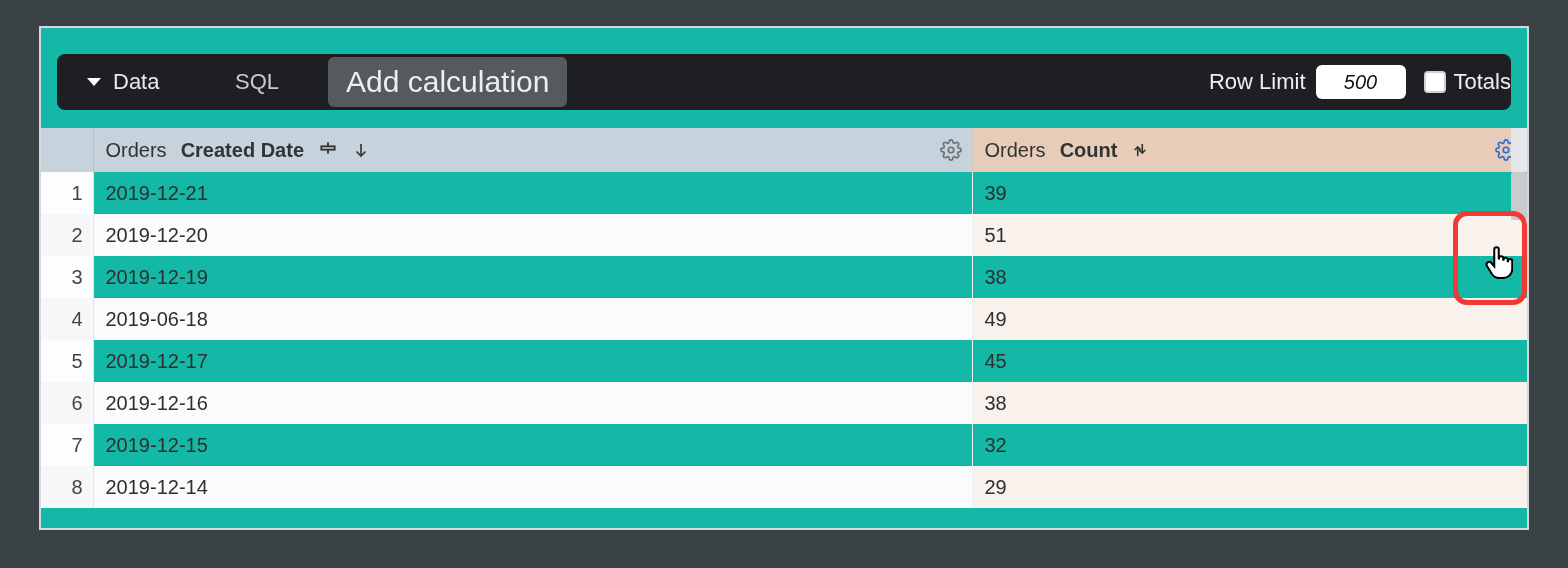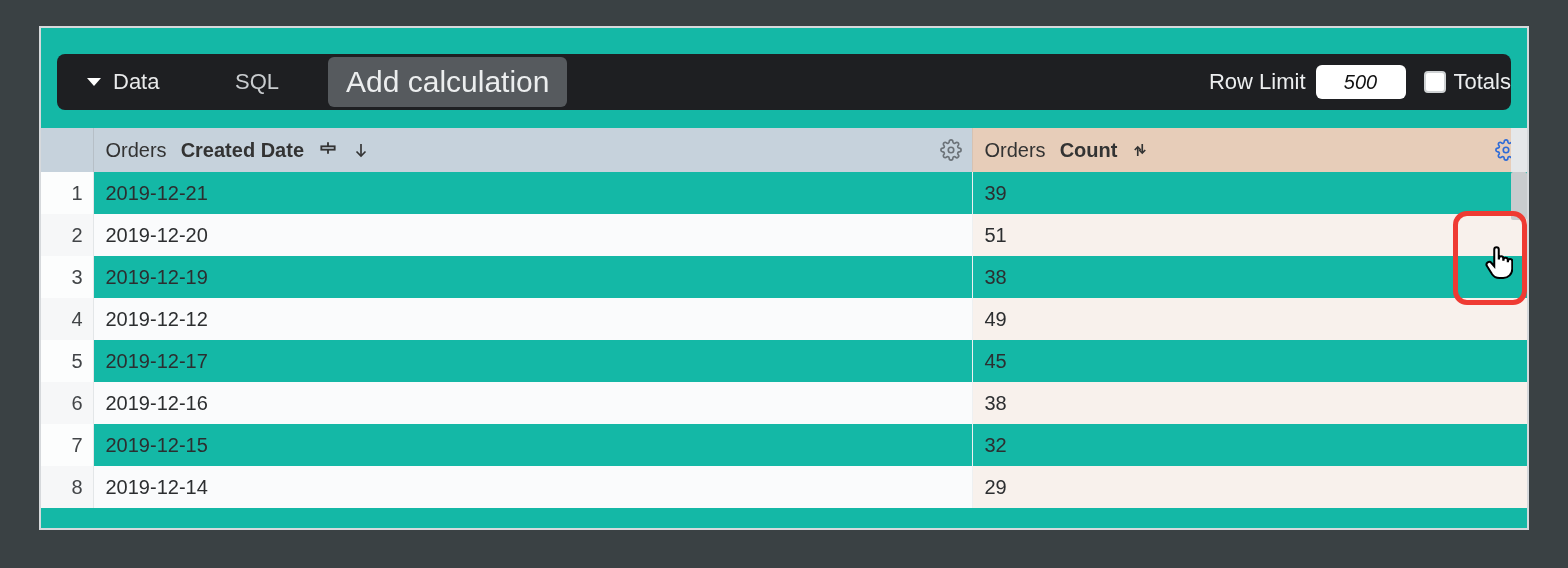--- a/index.html
+++ b/index.html
@@ -145,21 +145,21 @@
               <td class="dim-cell">2019-12-20</td>
               <td class="meas-cell">51</td>
             </tr>
             <tr class="odd">
               <td class="rownum">3</td>
               <td class="dim-cell">2019-12-19</td>
               <td class="meas-cell">38</td>
             </tr>
             <tr class="even">
               <td class="rownum">4</td>
-              <td class="dim-cell">2019-12-12</td>
+              <td class="dim-cell">2019-06-18</td>
               <td class="meas-cell">49</td>
             </tr>
             <tr class="odd">
               <td class="rownum">5</td>
               <td class="dim-cell">2019-12-17</td>
               <td class="meas-cell">45</td>
             </tr>
             <tr class="even">
               <td class="rownum">6</td>
               <td class="dim-cell">2019-12-16</td>

